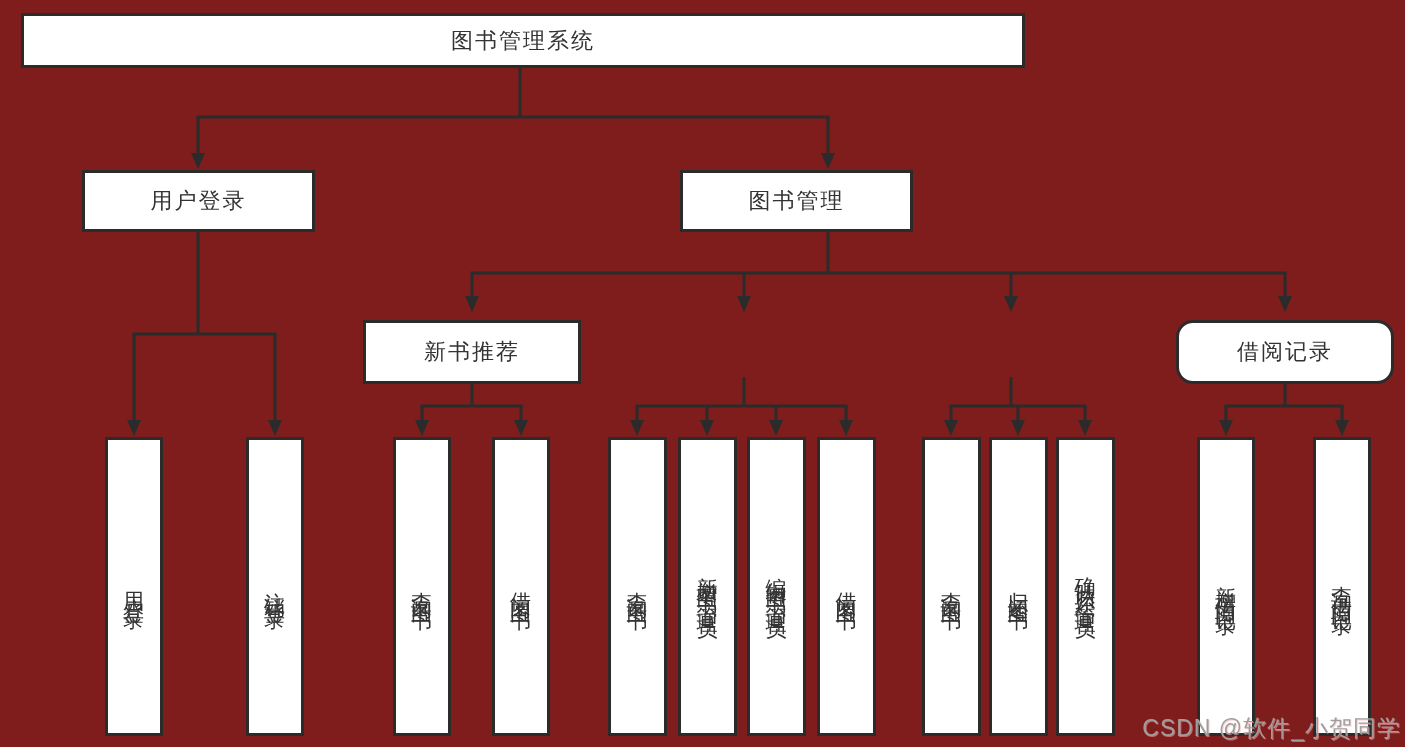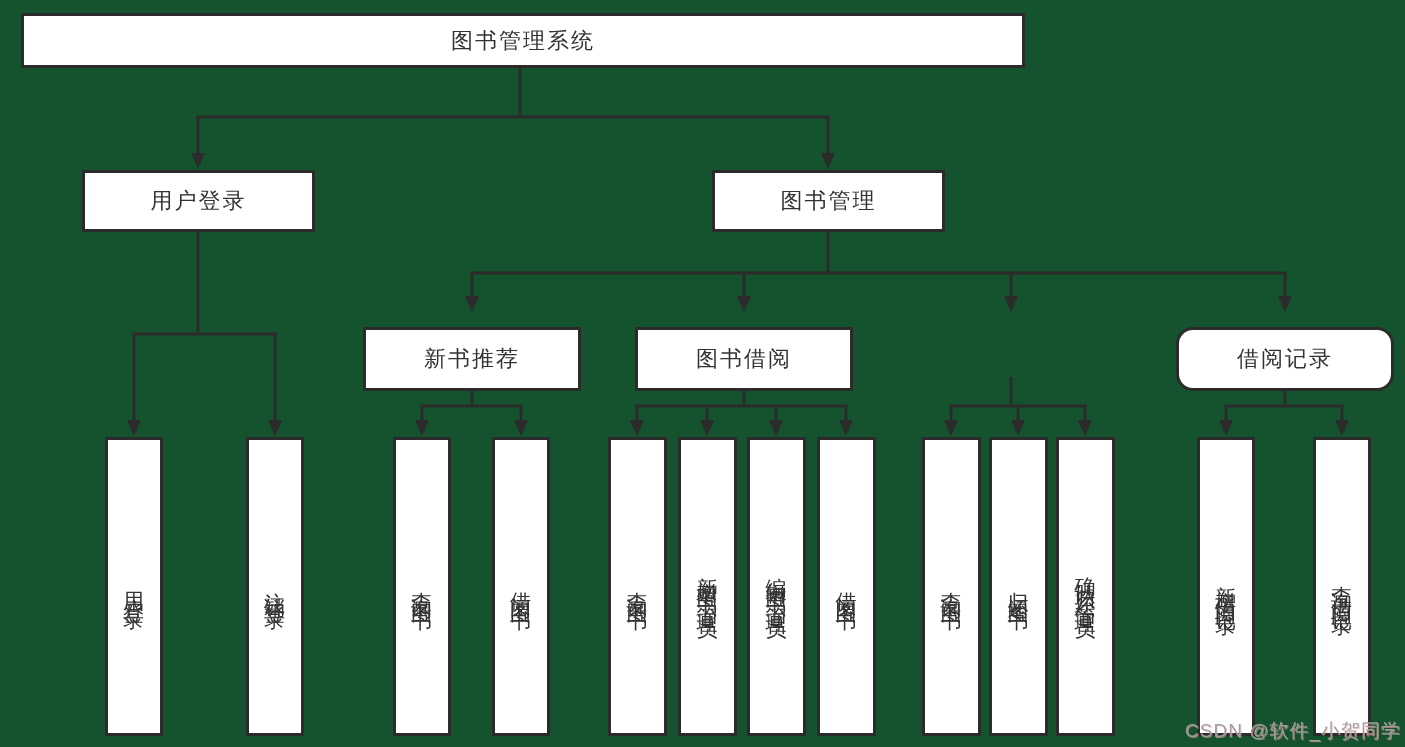--- a/index.html
+++ b/index.html
@@ -1,20 +1,20 @@
 <!DOCTYPE html>
 <html><head>
 <meta charset="utf-8">
 <style>
   html, body { margin: 0; padding: 0; background: #ffffff; }
   .canvas {
     position: relative;
     width: 1405px;
     height: 747px;
-    background: #14532d;
+    background: #7f1d1d;
     font-family: "Liberation Sans", sans-serif;
     overflow: hidden;
   }
   .wires {
     position: absolute;
     left: 0; top: 0;
     width: 1405px; height: 747px;
     pointer-events: none;
   }
   .hbox {
@@ -28,21 +28,21 @@
     color: #333333;
     font-size: 22px;
     letter-spacing: 2px;
     white-space: nowrap;
   }
   .root {
     left: 21px; top: 13px;
     width: 1004px; height: 55px;
   }
   .lvl2 { top: 170px; width: 233px; height: 62px; }
-  .lvl3 { top: 327px; width: 218px; height: 64px; }
+  .lvl3 { top: 320px; width: 218px; height: 64px; }
   .vbox {
     position: absolute;
     top: 437px;
     height: 299px;
     box-sizing: border-box;
     border: 3px solid #2b2b2b;
     background: #ffffff;
     display: flex;
     align-items: center;
     justify-content: center;
@@ -52,21 +52,21 @@
     text-orientation: mixed;
     color: #333333;
     font-size: 21px;
     letter-spacing: 6px;
     line-height: 1;
   }
   .watermark {
     position: absolute;
     right: 4px;
     bottom: 3px;
-    font-size: 19px;
+    font-size: 23px;
     color: #9e9e9e;
     letter-spacing: 1px;
     text-shadow: 1px 1px 0 rgba(255, 170, 170, 0.55);
     white-space: nowrap;
     z-index: 5;
   }
 </style>
 </head>
 <body>
 
@@ -134,24 +134,23 @@
       <polygon points="1011,420 1025,420 1018,436"></polygon>
       <polygon points="1078,420 1092,420 1085,436"></polygon>
       <polygon points="1219,420 1233,420 1226,436"></polygon>
       <polygon points="1335,420 1349,420 1342,436"></polygon>
     </g>
   </svg>
 
   <div class="hbox root">图书管理系统</div>
 
   <div class="hbox lvl2" style="left:82px;">用户登录</div>
-  <div class="hbox lvl2" style="left:712px;text-align:center;">图书管理</div>
+  <div class="hbox lvl2" style="left:680px;text-align:center;">图书管理</div>
 
   <div class="hbox lvl3" style="left:363px;">新书推荐</div>
-  <div class="hbox lvl3" style="left:635px;">图书借阅</div>
   <div class="hbox lvl3" style="left:1176px;border-radius:17px;">借阅记录</div>
 
   <div class="vbox" style="left:105px;width:58px;">
     <span>用户登录</span>
   </div>
   <div class="vbox" style="left:246px;width:58px;">
     <span>注销登录</span>
   </div>
 
   <div class="vbox" style="left:393px;width:58px;">

